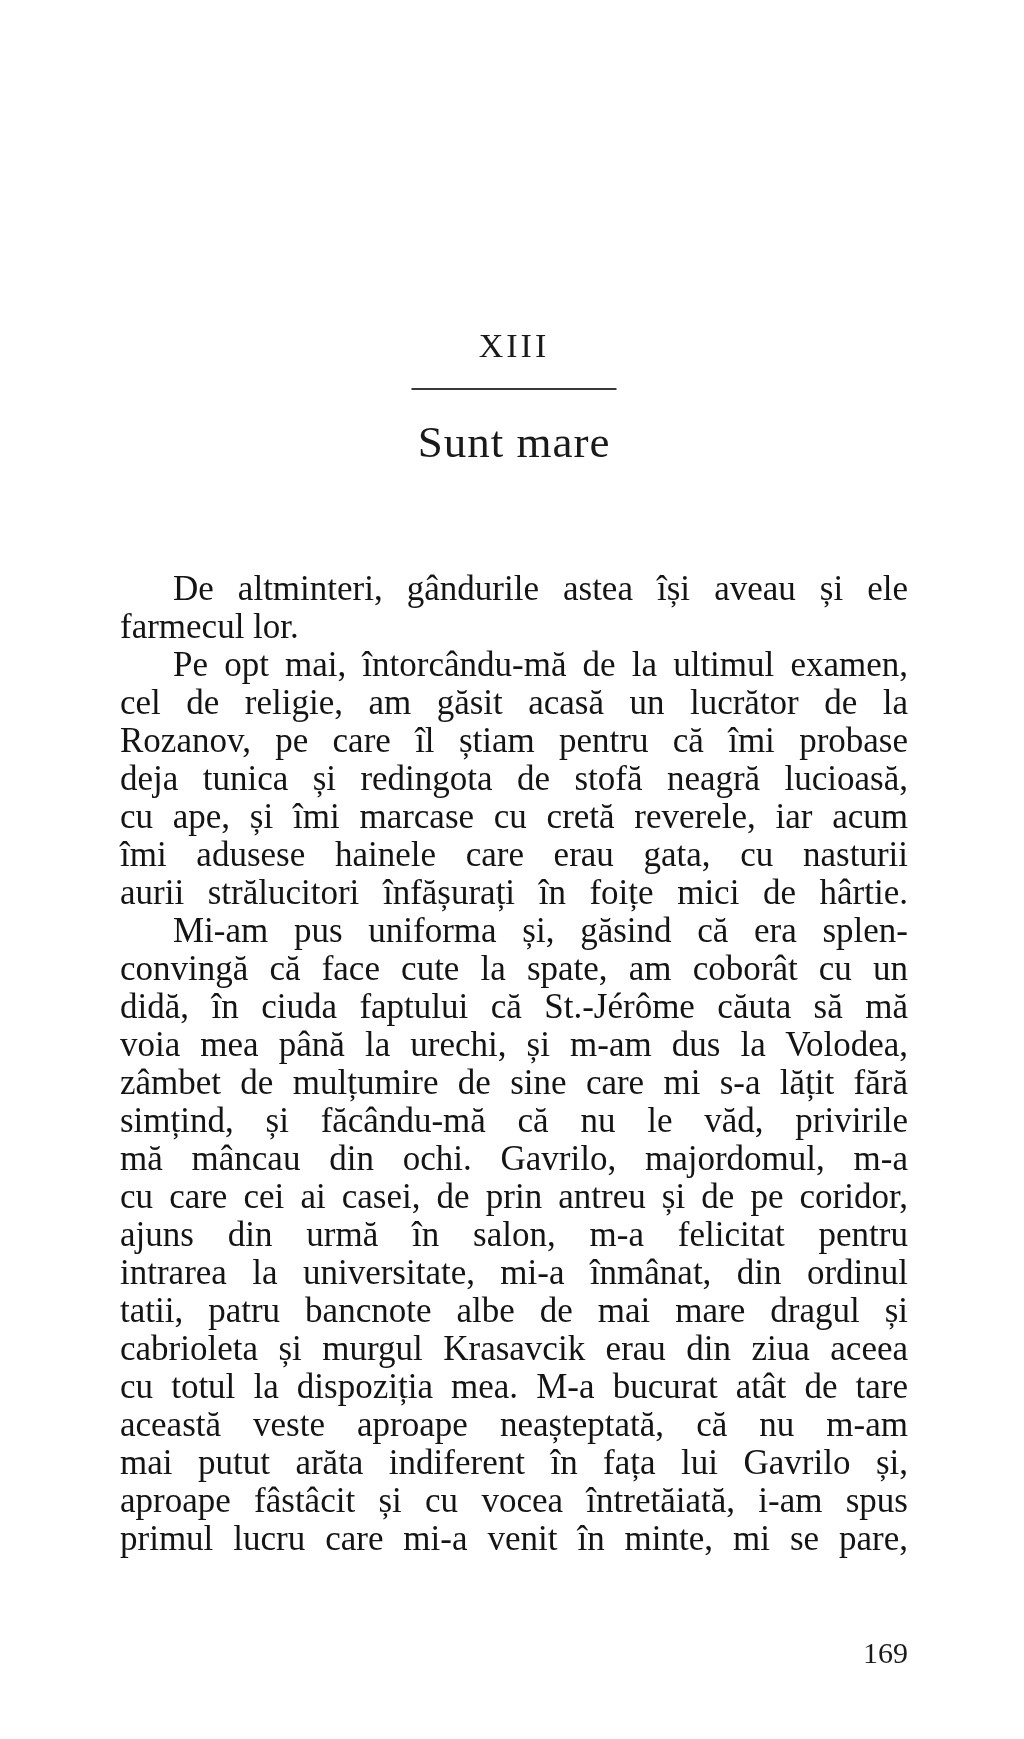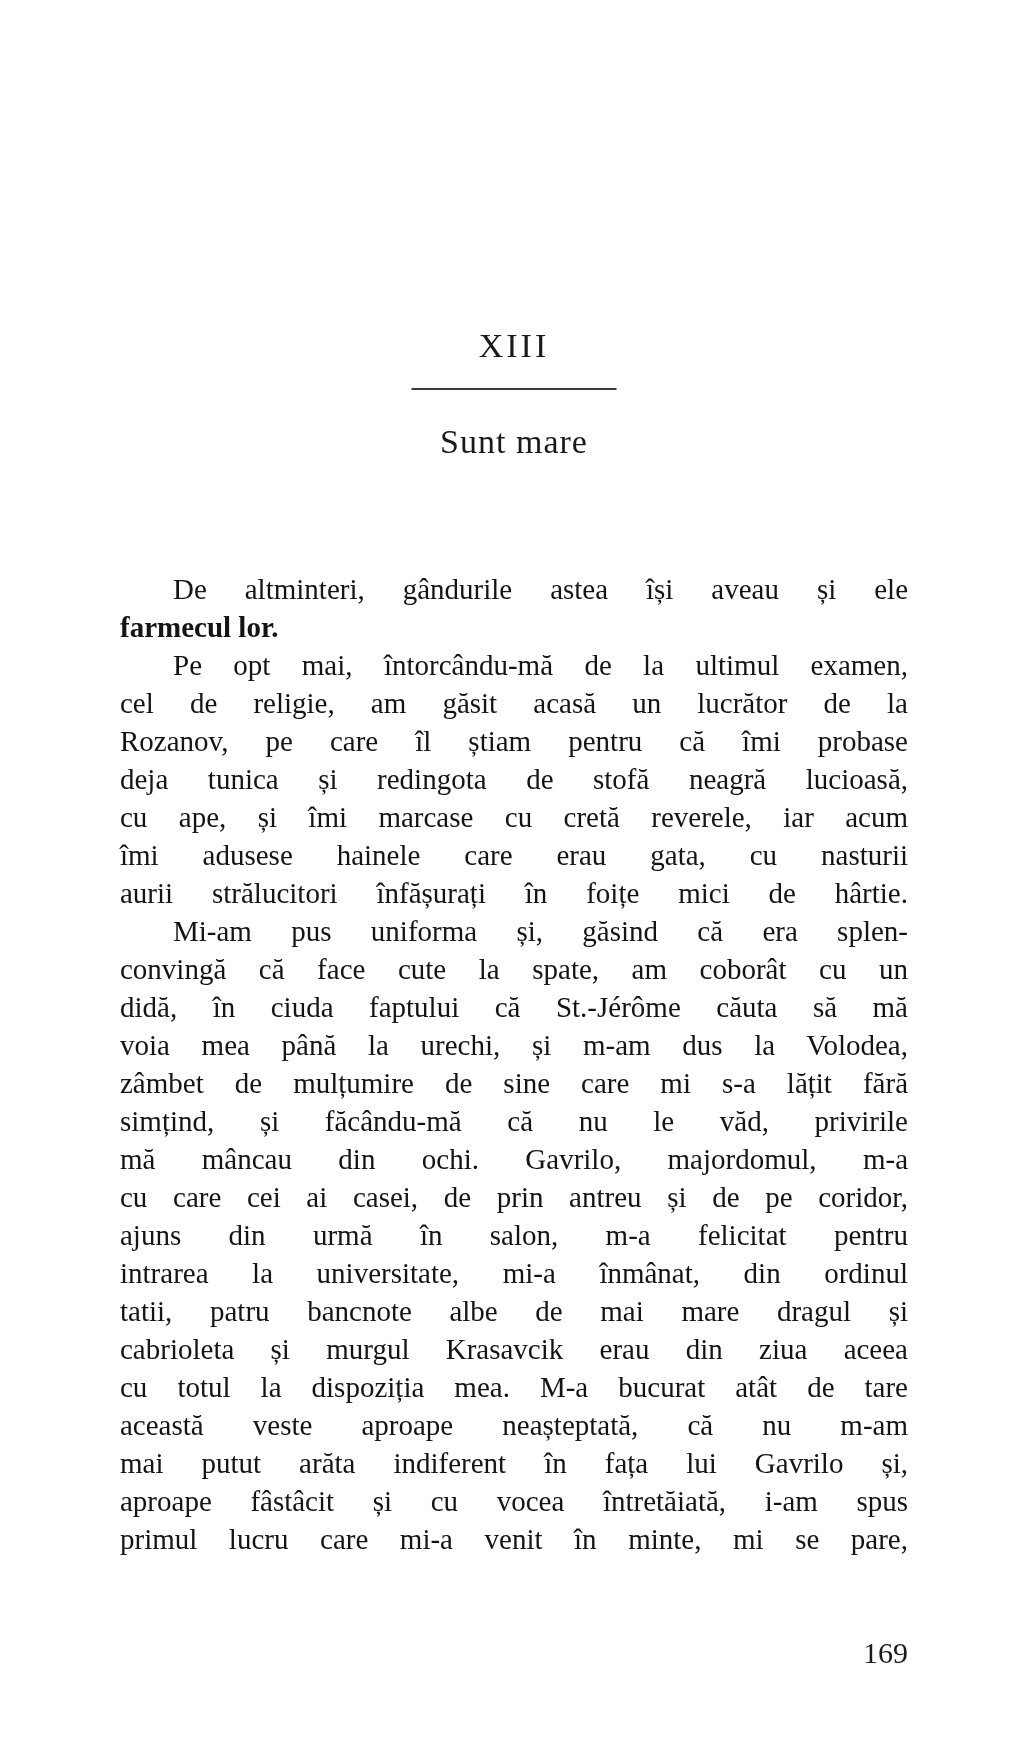--- a/index.html
+++ b/index.html
@@ -41,42 +41,41 @@
     width: 205px;
     height: 0;
     border-top: 2px solid #3a3a3a;
   }
   .chapter-title {
     position: absolute;
     top: 414px;
     left: 0;
     width: 100%;
     text-align: center;
-    font-size: 34px;
+    font-size: 45px;
     line-height: 56px;
     letter-spacing: 1px;
     color: #1a1a1a;
   }
   .body-text {
     position: absolute;
     top: 570px;
     left: 0;
     width: 100%;
-    font-size: 29px;
+    font-size: 35px;
     line-height: 38px;
     color: #141414;
   }
   .line {
     text-align: justify;
     text-align-last: justify;
     white-space: normal;
   }
   .line.short {
     text-align-last: left;
-    font-weight: bold;
   }
   .line.indent {
     text-indent: 53px;
   }
   .page-number {
     position: absolute;
     top: 1636px;
     right: 0;
     font-size: 30px;
     line-height: 34px;

